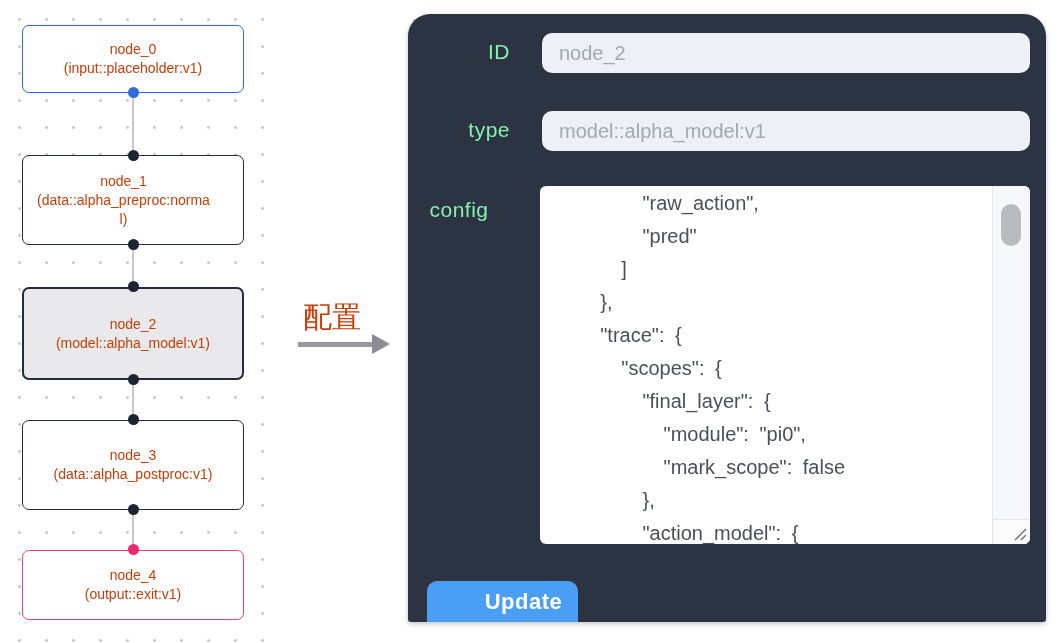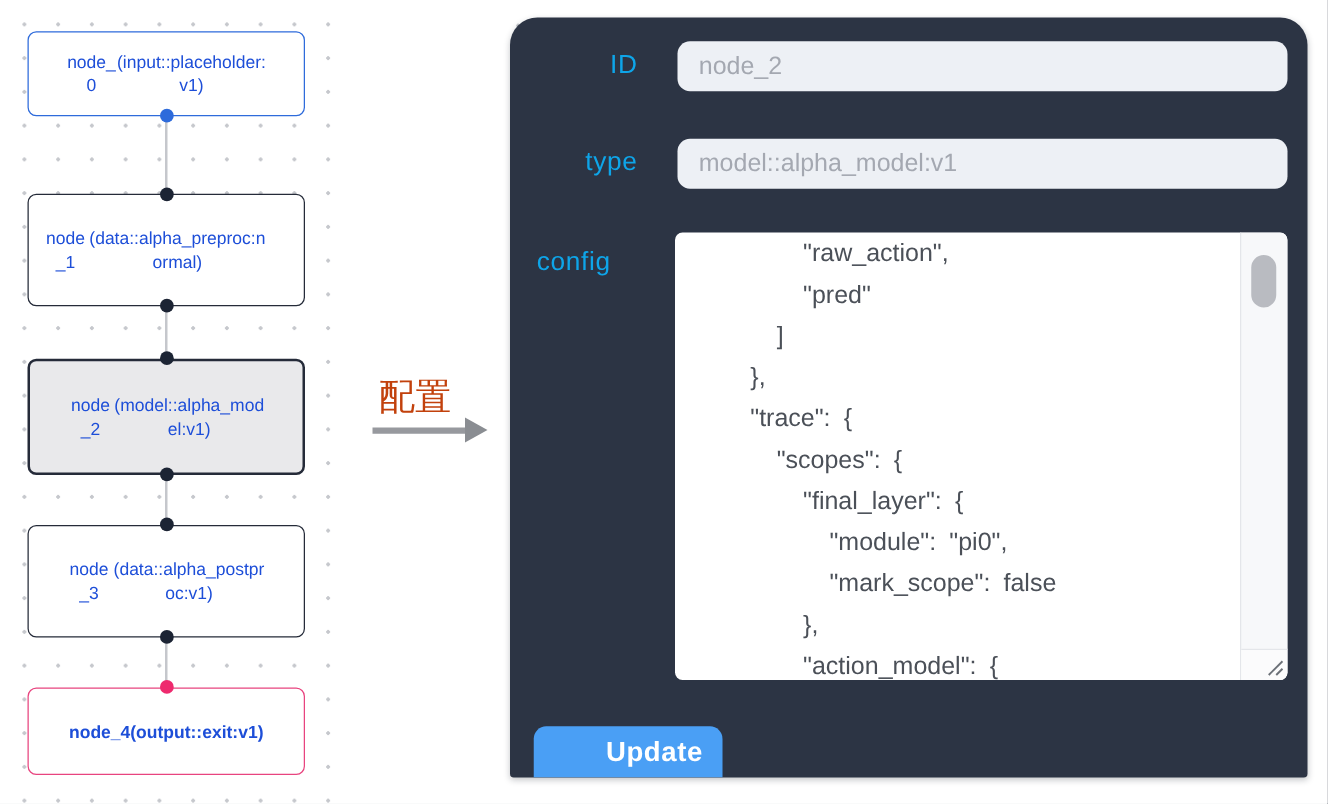--- a/index.html
+++ b/index.html
@@ -5,28 +5,28 @@
   html,body{margin:0;padding:0;background:#ffffff;}
   body{font-family:"Liberation Sans","DejaVu Sans",sans-serif;}
   .stage{position:relative;width:1062px;height:643px;background:#ffffff;overflow:hidden;}
 
   
   .flow-canvas{position:absolute;left:0;top:0;width:280px;height:643px;
     background-image:radial-gradient(circle,#c6c8cd 1.3px,transparent 1.5px);
     background-size:27px 27px;background-position:6px 6px;}
   .node{position:absolute;left:22px;width:222px;box-sizing:border-box;
     background:#ffffff;border:1.5px solid #252b39;border-radius:7px;
-    display:flex;align-items:center;justify-content:center;
-    text-align:center;font-size:14px;line-height:19px;color:#1d4ed8;
+    display:flex;flex-direction:column;align-items:center;justify-content:center;
+    text-align:center;font-size:14px;line-height:19px;color:#c2410c;
     padding:0 30px;word-break:break-all;}
   .node-0{top:25px;height:68px;border-color:#2e6bdb;}
   .node-1{top:155px;height:90px;padding-left:11px;}
   .node-2{top:287px;height:93px;background:#e9e9eb;border-width:2px;}
   .node-3{top:420px;height:90px;}
-  .node-4{top:550px;height:70px;border-color:#e8447f;font-weight:bold;}
+  .node-4{top:550px;height:70px;border-color:#e8447f;}
   .edge{position:absolute;left:132px;width:1.5px;background:#c5c7cc;}
   .edge-0{top:93px;height:62px;}
   .edge-1{top:245px;height:42px;}
   .edge-2{top:380px;height:40px;}
   .edge-3{top:510px;height:40px;}
   .handle{position:absolute;left:127.5px;width:11px;height:11px;border-radius:50%;background:#1c2434;}
   .h-blue{background:#2e6bdb;}
   .h-pink{background:#ee2a6e;}
 
   
@@ -38,21 +38,21 @@
     border-left:18px solid #8a8d92;border-top:10.5px solid transparent;border-bottom:10.5px solid transparent;}
 
   
   .panel-backdrop{position:absolute;left:394px;top:0;width:666px;height:630px;
     background-image:radial-gradient(circle,#c6c8cd 1.3px,transparent 1.5px);
     background-size:27px 27px;background-position:7px 7px;}
   .panel{position:absolute;left:408px;top:14px;width:638px;height:608px;
     background:#2c3444;border-radius:22px 22px 3px 3px;overflow:hidden;
     box-shadow:0 2px 5px rgba(20,26,40,.25);}
   .field-label{position:absolute;left:0;width:102px;text-align:right;
-    color:#0ea5e9;font-size:21px;letter-spacing:.5px;}
+    color:#86efac;font-size:21px;letter-spacing:.5px;}
   .lbl-id{top:26px;}
   .lbl-type{top:104px;}
   .lbl-config{top:184px;text-align:center;}
   .panel-input{position:absolute;left:134px;width:488px;height:40px;box-sizing:border-box;
     background:#edf0f5;border:none;outline:none;border-radius:10px;padding:0 17px;
     color:#a4a8b1;font-size:20px;font-family:"Liberation Sans","DejaVu Sans",sans-serif;}
   .inp-id{top:19px;}
   .inp-type{top:97px;}
 
   .config-box{position:absolute;left:132px;top:172px;width:490px;height:358px;

